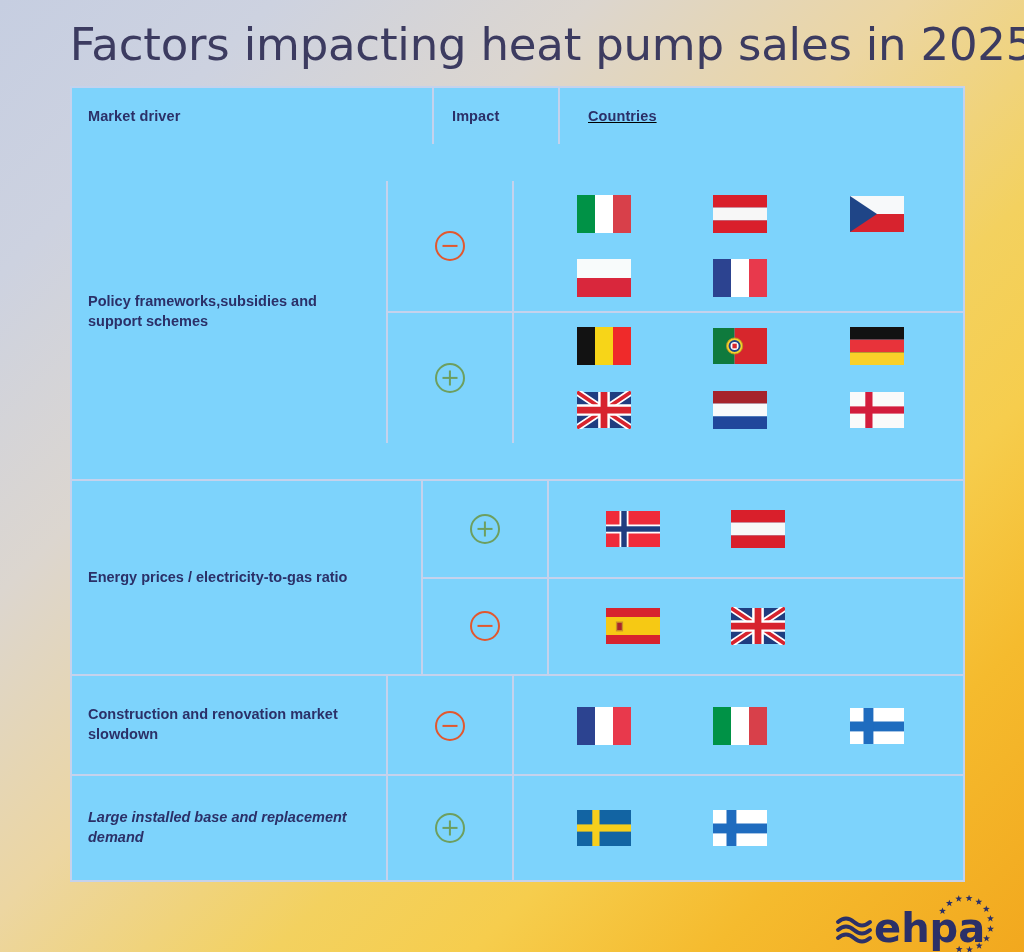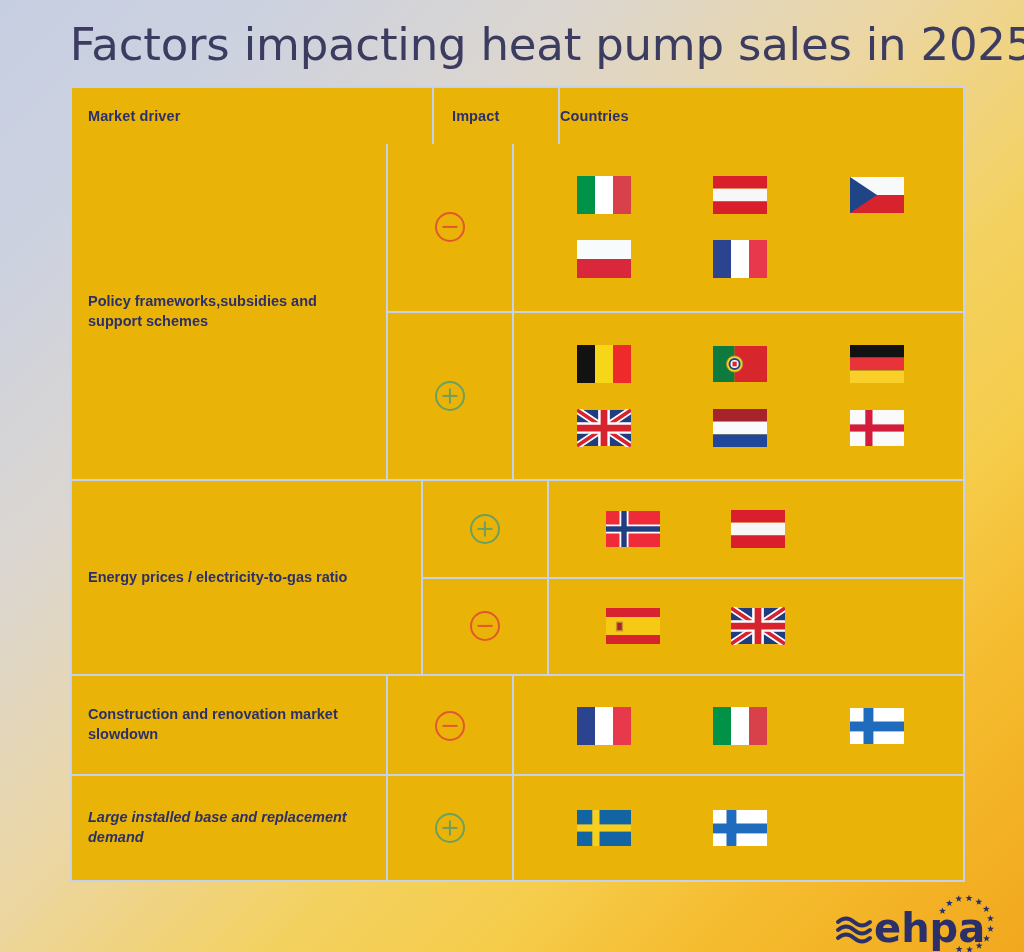--- a/index.html
+++ b/index.html
@@ -43,21 +43,21 @@
     white-space: nowrap;
     margin-left: 40px;
   }
 
   
   .table-wrap {
     position: absolute;
     left: 70px;
     top: 86px;
     width: 895px;
-    background: #eab308;
+    background: #7dd3fc;
     border: 2px solid #c5d2ec;
     box-sizing: border-box;
   }
 
   .trow {
     display: flex;
     width: 100%;
     box-sizing: border-box;
   }
   .trow + .trow {
@@ -118,21 +118,22 @@
   .col-impact-head {
     width: 126px;
     flex: 0 0 126px;
     border-left: 2px solid #c5d2ec;
     padding-left: 18px;
     margin-left: 46px;
   }
   .col-countries-head {
     flex: 1 1 auto;
     border-left: 2px solid #c5d2ec;
-    padding-left: 0;
+    padding-left: 28px;
+    text-decoration: underline;
   }
   .hdr-text {
     font-size: 14.5px;
     font-weight: bold;
     color: #2b3068;
     letter-spacing: 0.1px;
   }
 
   .driver-text {
     font-size: 14.5px;
@@ -220,21 +221,21 @@
       </div>
       <div class="col-impact-head">
         <span class="hdr-text">Impact</span>
       </div>
       <div class="col-countries-head">
         <span class="hdr-text">Countries</span>
       </div>
     </div>
 
     <div id="body-rows">
-        <div class="trow" style="height: 335px;">
+        <div class="trow" style="height: 335px; align-items: center;">
           <div class="col-driver">
             <div class="driver-text">Policy frameworks,subsidies and support schemes</div>
           </div>
           <div class="col-impactwrap">
             <div class="subrow" style="min-height: 0px;">
               <div class="col-impact">
                 <div class="icon-circ icon-minus"></div>
               </div>
               <div class="col-countries">
                 <div class="flags">

